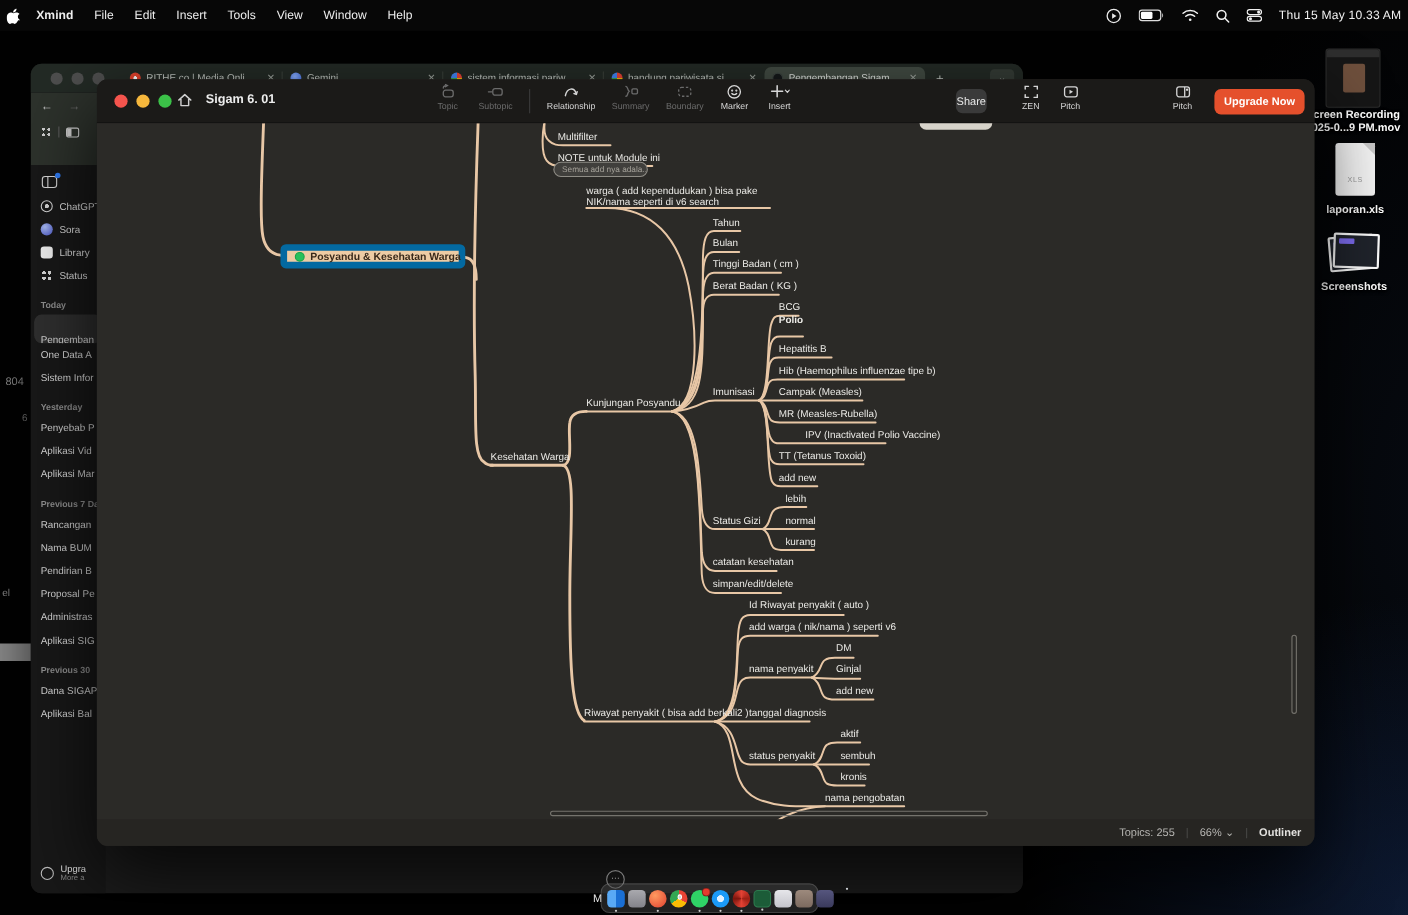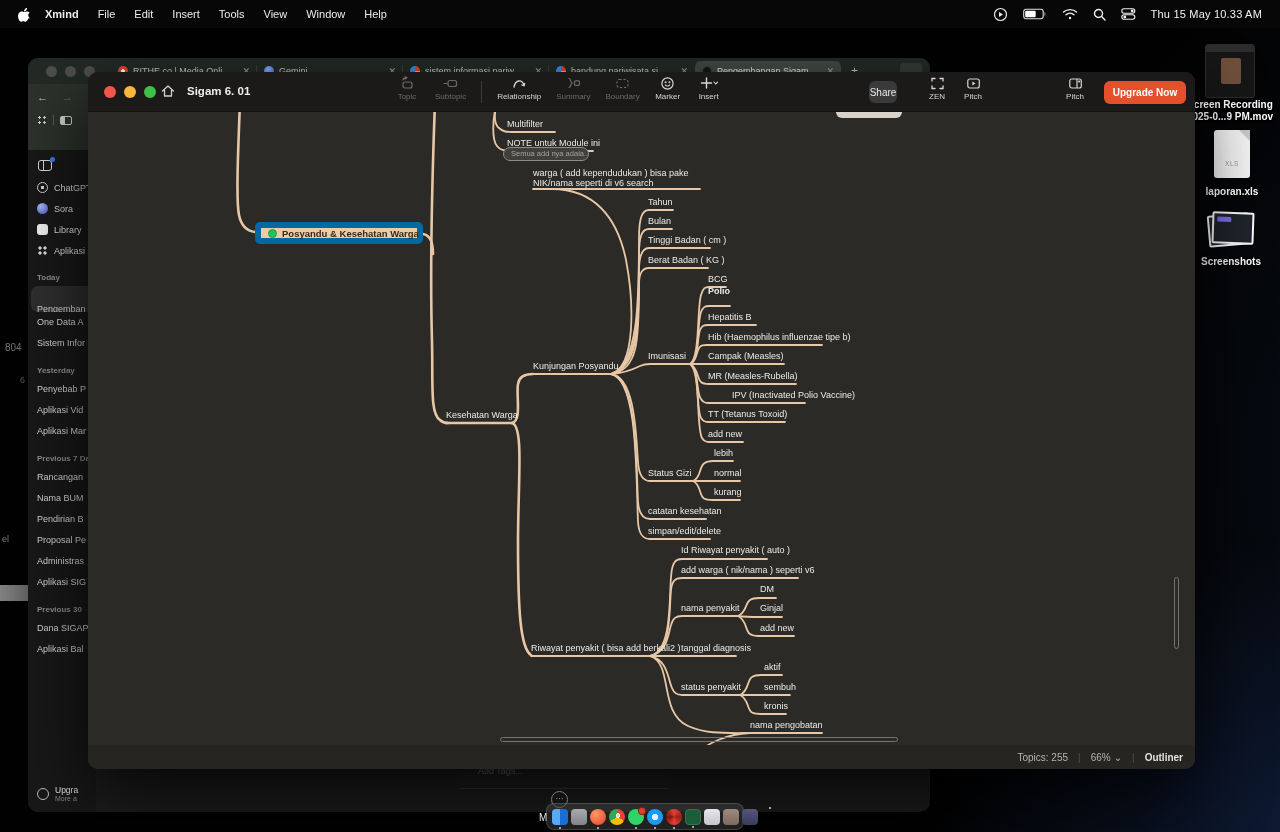--- a/index.html
+++ b/index.html
@@ -2,21 +2,21 @@
 <html><head>
 <meta charset="utf-8">
 <style>
   *{margin:0;padding:0;box-sizing:border-box}
   html,body{width:1280px;height:832px;overflow:hidden;background:#000;font-family:"Liberation Sans",sans-serif;-webkit-font-smoothing:antialiased}
   .wall{position:fixed;inset:0;background:
     radial-gradient(540px 440px at 102% 102%, rgba(30,62,125,.40), rgba(30,62,125,0) 70%),
     radial-gradient(420px 760px at 104% 55%, rgba(42,70,120,.14), transparent 70%),
     #020202}
   
-  .menu-bar{position:fixed;left:0;top:0;width:100%;height:28px;background:#070707;display:flex;align-items:center;padding:0 18px;z-index:60;color:#f1f1f1}
+  .menu-bar{position:fixed;left:0;top:0;width:100%;height:28px;background:#070707;display:flex;align-items:center;padding:0 6px;z-index:60;color:#f1f1f1}
   #menu-items{display:flex;align-items:center;gap:19px;margin-left:14px;font-size:11px}
   .mi{color:#ededed}.mi.b{font-weight:bold}
   .mb-right{margin-left:auto;display:flex;align-items:center;gap:15px}
   .clock{font-size:11px;color:#f2f2f2;letter-spacing:.2px}
   .mb-ic{display:flex;align-items:center;justify-content:center}
   
   .frag{position:fixed;color:#8f8f8f;z-index:1}
   .frag-bar{position:fixed;left:0;top:585px;width:36px;height:16px;background:#8e8e8e;border-radius:0 3px 3px 0;z-index:1}
   
   .browser{position:absolute;left:28px;top:58px;width:902px;height:754px;background:#1d1d1d;border-radius:10px;box-shadow:0 18px 55px rgba(0,0,0,.65);z-index:2}
@@ -207,21 +207,21 @@
         <div class="side-item">
           <span class="sic sora-icon"></span>
           <span>Sora</span>
         </div>
         <div class="side-item">
           <span class="sic library-icon"></span>
           <span>Library</span>
         </div>
         <div class="side-item">
           <span class="sic explore-icon"></span>
-          <span>Aplikasi</span>
+          <span>Status</span>
         </div>
       </div>
     <div id="side-sections">
         <div class="side-header">Today</div>
         <div class="side-row sel">Pengemban</div>
         <div class="side-row">One Data A</div>
         <div class="side-row">Sistem Infor</div>
         <div class="side-header">Yesterday</div>
         <div class="side-row">Penyebab P</div>
         <div class="side-row">Aplikasi Vid</div>
@@ -237,23 +237,20 @@
         <div class="side-row">Dana SIGAP</div>
         <div class="side-row">Aplikasi Bal</div>
       </div>
     <div class="upgrade-row">
       <span class="upg-ic"></span>
       <span>
         <div class="upg-tx">Upgra</div>
         <div class="upg-sub">More a</div>
       </span>
     </div>
-  </div>
-  <div class="tags-panel">
-    <span>Add Tags...</span>
   </div>
 </div>
 
 <div class="xmind">
   <div class="titlebar">
     <div class="tl">
         <i class="r"></i>
         <i class="y"></i>
         <i class="g"></i>
       </div>

